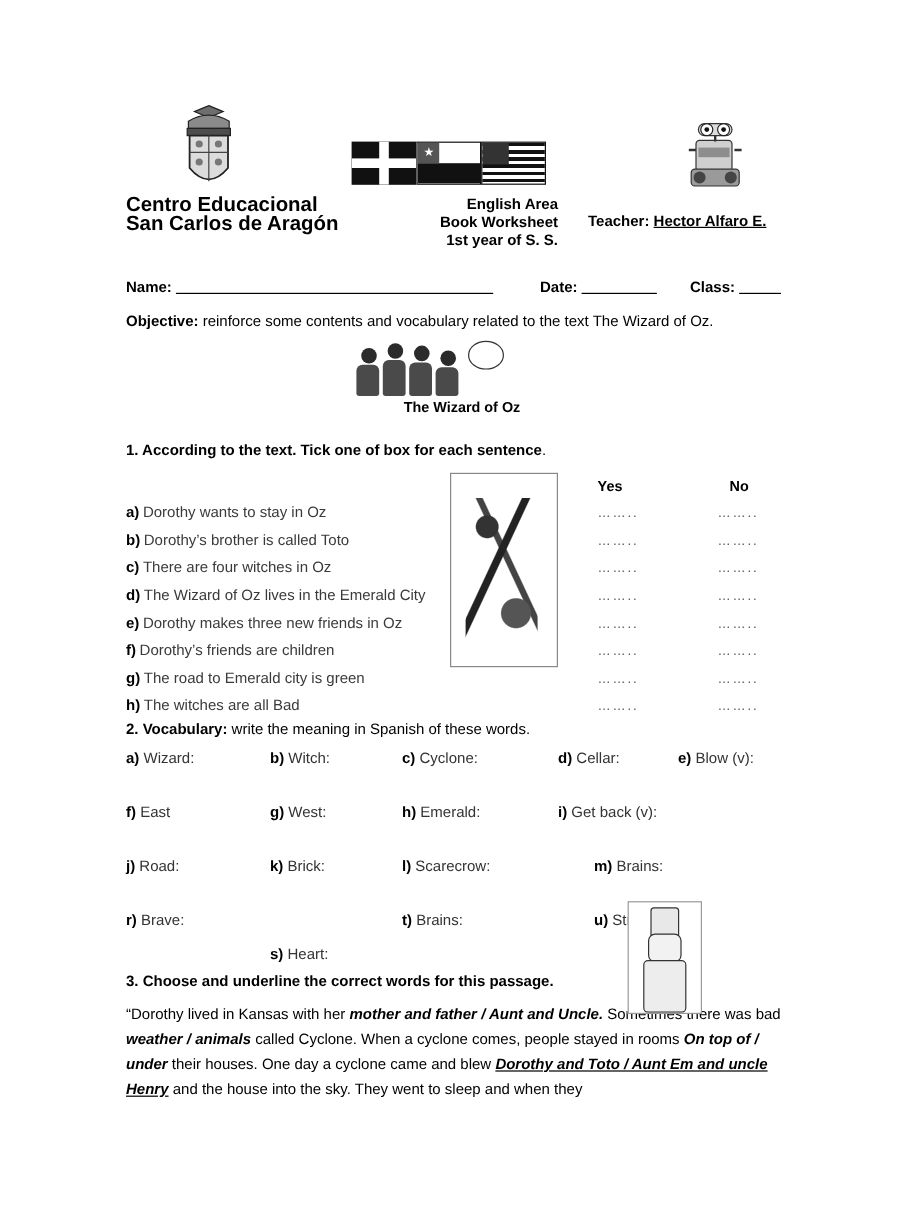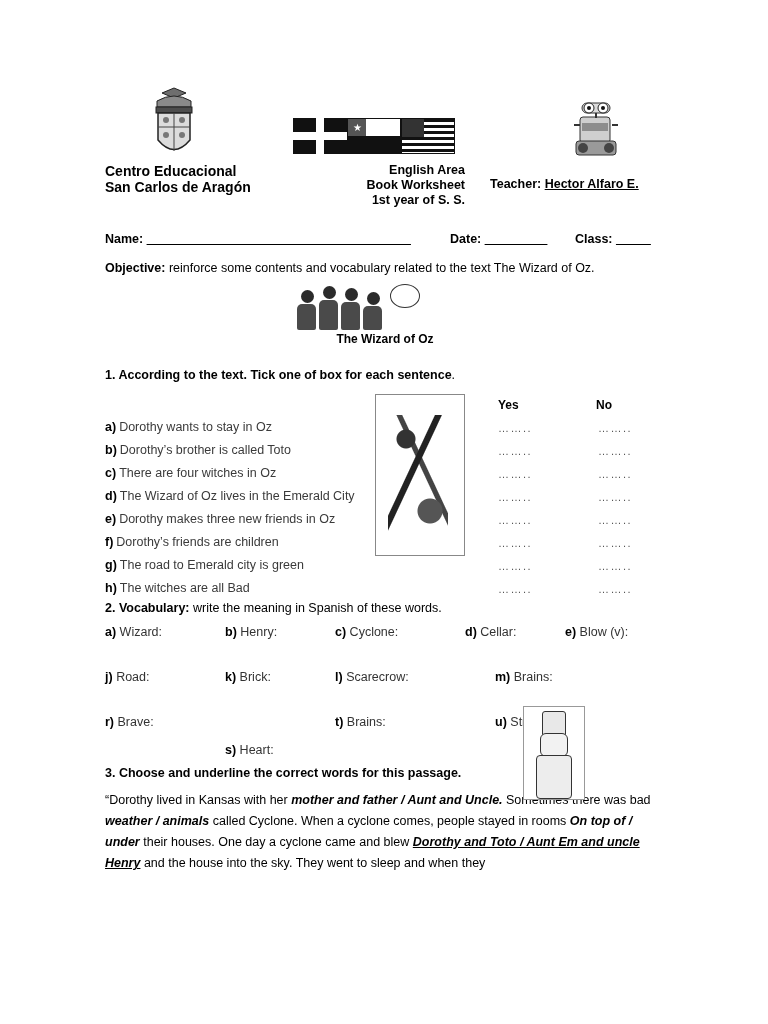--- a/index.html
+++ b/index.html
@@ -122,21 +122,21 @@
     width: 160px;
     text-align: right;
     font-size: 12.5px;
     font-weight: bold;
     line-height: 15px;
   }
   .school {
     position: absolute;
     left: 0px;
     top: 103px;
-    font-size: 14px;
+    font-size: 17px;
     font-weight: bold;
     line-height: 16px;
   }
   .teacher {
     position: absolute;
     left: 385px;
     top: 117px;
     font-size: 12.5px;
     font-weight: bold;
     white-space: nowrap;
@@ -233,21 +233,21 @@
   }
   .yesno {
     position: absolute;
     top: 0;
     left: 340px;
     width: 220px;
     font-size: 12px;
     font-weight: bold;
   }
   .yesno .yes { position: absolute; left: 53px; }
-  .yesno .no  { position: absolute; left: 151px; }
+  .yesno .no  { position: absolute; left: 163px; }
 
   .statements {
     position: absolute;
     left: 0;
     top: 22px;
     width: 560px;
   }
   .stmt {
     position: relative;
     height: 23px;
@@ -528,24 +528,30 @@
       </div>
     </div>
 
     <div class="q-head">
       <b>2. Vocabulary:</b><span> write the meaning in Spanish of these words.</span>
     </div>
 
     <div class="sec2">
       <div class="vocab-row">
         <span class="vocab-item" style="left:0px;"><span class="ltr">a)</span> <span>Wizard:</span></span>
-        <span class="vocab-item" style="left:120px;"><span class="ltr">b)</span> <span>Henry:</span></span>
+        <span class="vocab-item" style="left:120px;"><span class="ltr">b)</span> <span>Witch:</span></span>
         <span class="vocab-item" style="left:230px;"><span class="ltr">c)</span> <span>Cyclone:</span></span>
         <span class="vocab-item" style="left:360px;"><span class="ltr">d)</span> <span>Cellar:</span></span>
         <span class="vocab-item" style="left:460px;"><span class="ltr">e)</span> <span>Blow (v):</span></span>
+      </div>
+      <div class="vocab-row">
+        <span class="vocab-item" style="left:0px;"><span class="ltr">f)</span> <span>East</span></span>
+        <span class="vocab-item" style="left:120px;"><span class="ltr">g)</span> <span>West:</span></span>
+        <span class="vocab-item" style="left:230px;"><span class="ltr">h)</span> <span>Emerald:</span></span>
+        <span class="vocab-item" style="left:360px;"><span class="ltr">i)</span> <span>Get back (v):</span></span>
       </div>
       <div class="vocab-row">
         <span class="vocab-item" style="left:0px;"><span class="ltr">j)</span> <span>Road:</span></span>
         <span class="vocab-item" style="left:120px;"><span class="ltr">k)</span> <span>Brick:</span></span>
         <span class="vocab-item" style="left:230px;"><span class="ltr">l)</span> <span>Scarecrow:</span></span>
         <span class="vocab-item" style="left:390px;"><span class="ltr">m)</span> <span>Brains:</span></span>
       </div>
       <div class="vocab-row">
         <span class="vocab-item" style="left:0px;"><span class="ltr">r)</span> <span>Brave:</span></span>
         <span class="vocab-item" style="left:120px;margin-top:28px;"><span class="ltr">s)</span> <span>Heart:</span></span>

